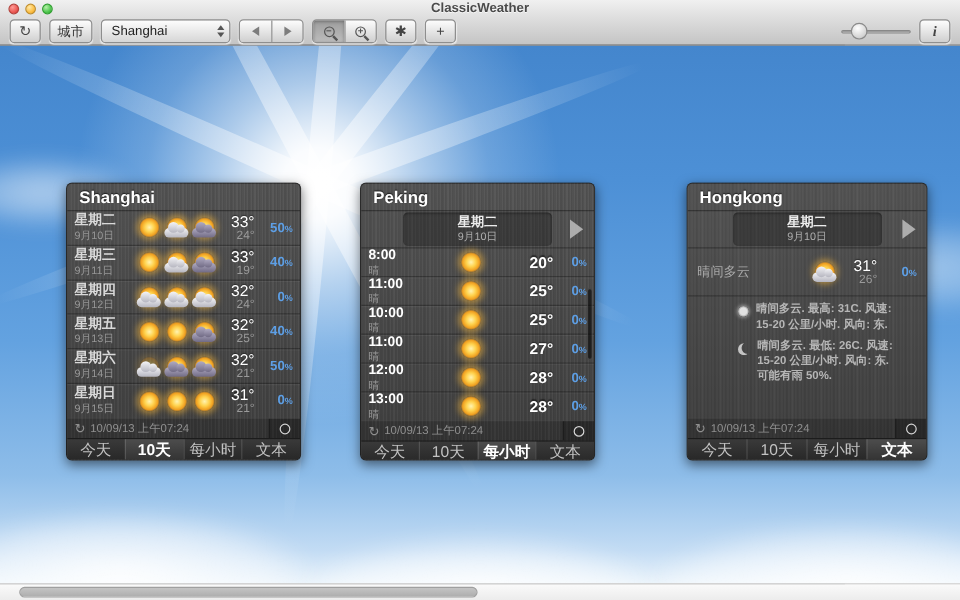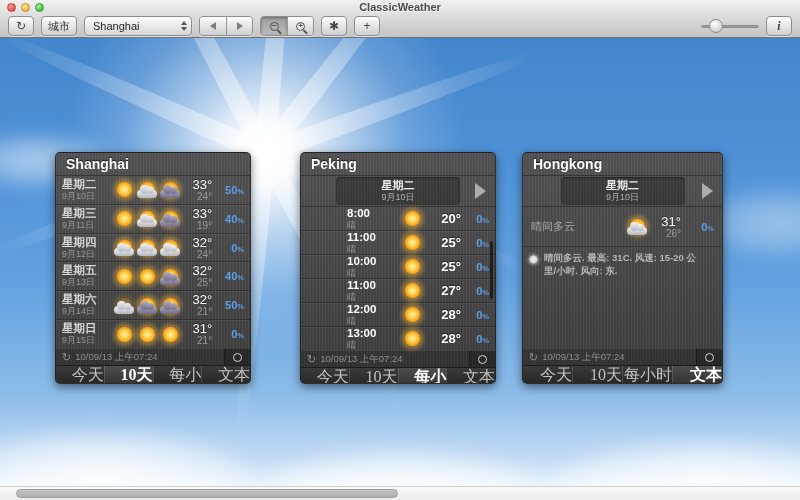--- a/index.html
+++ b/index.html
@@ -64,21 +64,21 @@
 
   
   .panel { position:absolute; top:114px; height:232px; border-radius:5px; overflow:hidden; z-index:3;
     display:flex; flex-direction:column;
     background:
       repeating-linear-gradient(90deg, rgba(255,255,255,.045) 0 1px, rgba(0,0,0,.05) 1px 2px, rgba(255,255,255,0) 2px 3px),
       linear-gradient(#525252,#3d3d3d);
     box-shadow:0 3px 10px rgba(0,0,0,.5); border:1px solid rgba(0,0,0,.45); color:#ddd; }
   .panel.shanghai { left:55px;  width:196px; }
   .panel.peking   { left:300px; width:196px; }
-  .panel.hongkong { left:522px; width:201px; }
+  .panel.hongkong { left:572px; width:201px; }
   .p-title { height:23px; line-height:23px; padding:0 10px; font-size:14px; font-weight:bold; color:#fff;
     text-shadow:0 -1px 1px rgba(0,0,0,.7); border-bottom:1px solid rgba(0,0,0,.35); flex:none; }
 
   .selector { position:relative; height:31px; flex:none; border-bottom:1px solid rgba(0,0,0,.3); }
   .sel-btn { position:absolute; left:50%; transform:translateX(-50%); top:1px; width:124px; height:28px;
     background:rgba(0,0,0,.25); border-radius:4px; text-align:center; box-shadow:inset 0 1px 2px rgba(0,0,0,.4); }
   .sel-day  { font-size:11px; font-weight:bold; color:#ececec; line-height:14px; margin-top:1px; }
   .sel-date { font-size:9px; color:#adadad; line-height:11px; }
   .sel-next { position:absolute; right:9px; top:7px; width:0; height:0;
     border-left:11px solid #bdbdbd; border-top:8px solid transparent; border-bottom:8px solid transparent; opacity:.85; }
@@ -90,52 +90,52 @@
   .c-day  { width:50px; }
   .c-day .d1 { font-size:11.5px; font-weight:bold; color:#d9d9d9; line-height:13px; }
   .c-day .d2 { font-size:9px; color:#979797; line-height:11px; }
   .c-icons { flex:1; display:flex; justify-content:space-between; padding:0 3px; }
   .c-temps { width:28px; text-align:right; }
   .c-temps .hi { font-size:13px; font-weight:normal; color:#fff; line-height:13px; text-shadow:0 -1px 1px rgba(0,0,0,.5); }
   .c-temps .lo { font-size:10px; color:#9a9a9a; line-height:11px; }
   .c-pct { width:33px; text-align:right; color:#5d9fe6; font-weight:bold; font-size:11px; }
   .c-pct small { font-size:7.5px; }
 
-  .h-time { width:48px;margin-left:40px; }
+  .h-time { width:48px; }
   .h-time .t1 { font-size:11.5px; font-weight:bold; color:#fff; line-height:13px; }
   .h-time .t2 { font-size:9px; color:#979797; line-height:10px; }
   .h-icon { flex:1; display:flex; justify-content:center; }
   .h-temp { width:32px; text-align:right; font-size:13px; font-weight:bold; color:#fff; text-shadow:0 -1px 1px rgba(0,0,0,.5); }
   .h-pct  { width:28px; text-align:right; color:#5d9fe6; font-weight:bold; font-size:11px; }
   .h-pct small { font-size:7.5px; }
   .vthumb { position:absolute; right:1px; top:33px; width:5px; height:60px; background:rgba(10,10,10,.65);
     border:1px solid rgba(255,255,255,.18); border-radius:3px; }
 
   .hk-current { display:flex; align-items:center; height:40px; padding:0 8px; flex:none;
     border-bottom:1px solid rgba(0,0,0,.28); }
   .hk-cond { flex:1; font-size:11px; color:#a9a9a9; }
   .hk-body { flex:1; overflow:hidden; }
   .hk-line { display:flex; gap:6px; padding:5px 20px 0 6px; font-size:9.5px; color:#b6b6b6; line-height:1.35;
-    font-weight:bold; }
+    font-weight:bold;margin-left:36px; }
   .bullet-sun { flex:none; width:9px; height:9px; margin-top:3px; border-radius:50%;
     background:radial-gradient(circle,#e2e2e2 0 45%,#9c9c9c 70%,transparent 72%); box-shadow:0 0 3px 1px rgba(220,220,220,.5); }
   .bullet-moon { flex:none; width:10px; height:10px; margin-top:3px; border-radius:50%;
     box-shadow:inset 3px -1px 0 0 #c4c4c4; }
 
   .p-footer { height:17px; flex:none; display:flex; align-items:center; background:rgba(0,0,0,.18);
     border-top:1px solid rgba(255,255,255,.07); color:#8f8f8f; font-size:9.5px; }
   .p-footer .rfr { margin:0 4px 0 6px; font-size:11px; color:#8f8f8f; }
   .p-footer .ts { flex:1; }
   .p-footer .locbox { width:26px; height:100%; display:flex; align-items:center; justify-content:center;
     background:rgba(0,0,0,.22); border-left:1px solid rgba(0,0,0,.35); }
   .p-footer .ring { width:9px; height:9px; border:1.5px solid #d4d4d4; border-radius:50%; }
 
   .p-tabs { height:18px; flex:none; display:flex; background:linear-gradient(#3a3a3a,#282828);
     border-top:1px solid #1c1c1c; }
-  .p-tabs .tab { flex:1; text-align:right; line-height:18px; font-size:16px; color:#c2c2c2; cursor:default;font-family:Liberation Serif, serif; }
+  .p-tabs .tab { flex:1; text-align:center; line-height:18px; font-size:13px; color:#c2c2c2; cursor:default; }
   .p-tabs .tab + .tab { border-left:1px solid rgba(255,255,255,.14); }
   .p-tabs .tab.sel { color:#fff; font-weight:bold; background:linear-gradient(#4d4d4d,#343434); }
 
   
   .wi { position:relative; width:23px; height:19px; display:inline-block; flex:none; }
   .wi .glow { position:absolute; left:3px; top:1px; width:17px; height:17px; border-radius:50%;
     background:radial-gradient(circle,#fff3b0 0%,#ffd24d 32%,#f0a020 58%,rgba(240,160,32,0) 78%);
     box-shadow:0 0 5px 2px rgba(255,190,60,.55); }
   .wi .cloud { position:absolute; left:1px; bottom:1px; width:20px; height:8px; border-radius:8px;
     background:linear-gradient(#f4f4f6,#b6b6c0); }
@@ -508,20 +508,24 @@
               <div class="hi">31°</div>
               <div class="lo">26°</div>
             </div>
             <span class="c-pct"><span>0</span><small>%</small></span>
           </div>
           <div class="hk-body">
             <div class="hk-line">
               <span class="bullet-sun"></span>
               <span>晴间多云. 最高: 31C. 风速: 15-20 公里/小时. 风向: 东.</span>
             </div>
+            <div class="hk-line">
+              <span class="bullet-moon"></span>
+              <span>晴间多云. 最低: 26C. 风速: 15-20 公里/小时. 风向: 东. 可能有雨 50%.</span>
+            </div>
           </div>
           <div class="p-footer">
             <span class="rfr">↻</span>
             <span class="ts">10/09/13 上午07:24</span>
             <span class="locbox">
               <span class="ring"></span>
             </span>
           </div>
           <div class="p-tabs">
             <div class="tab">今天</div>

